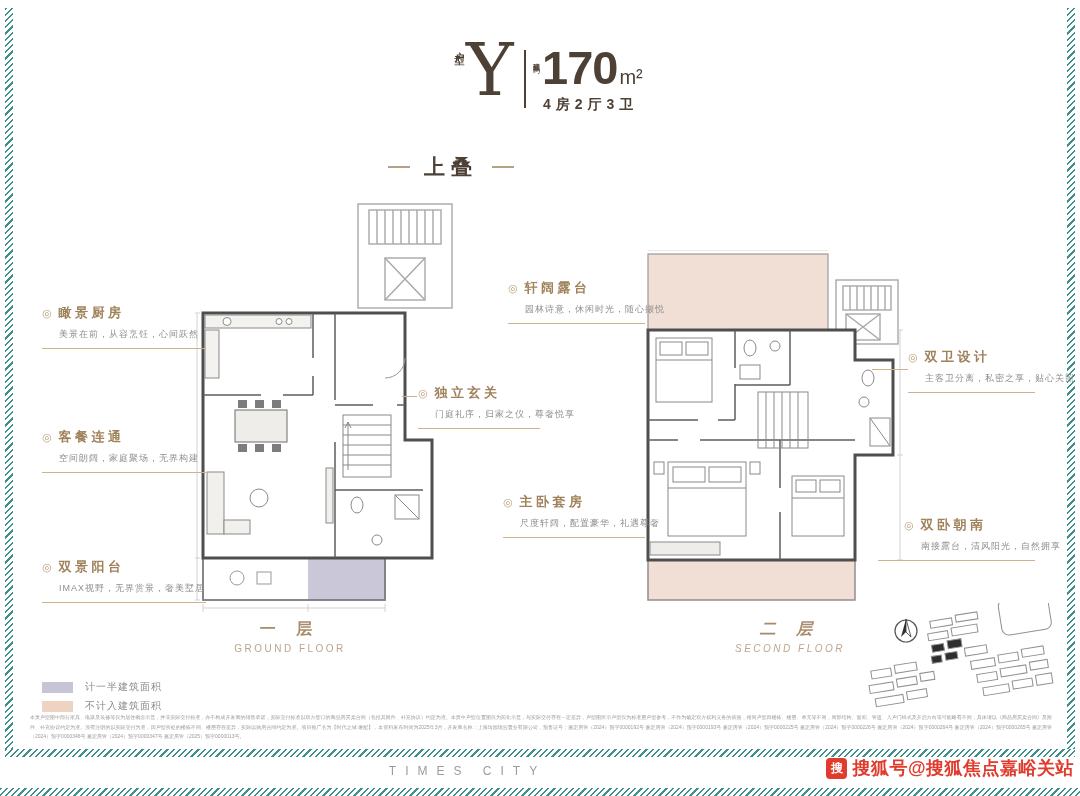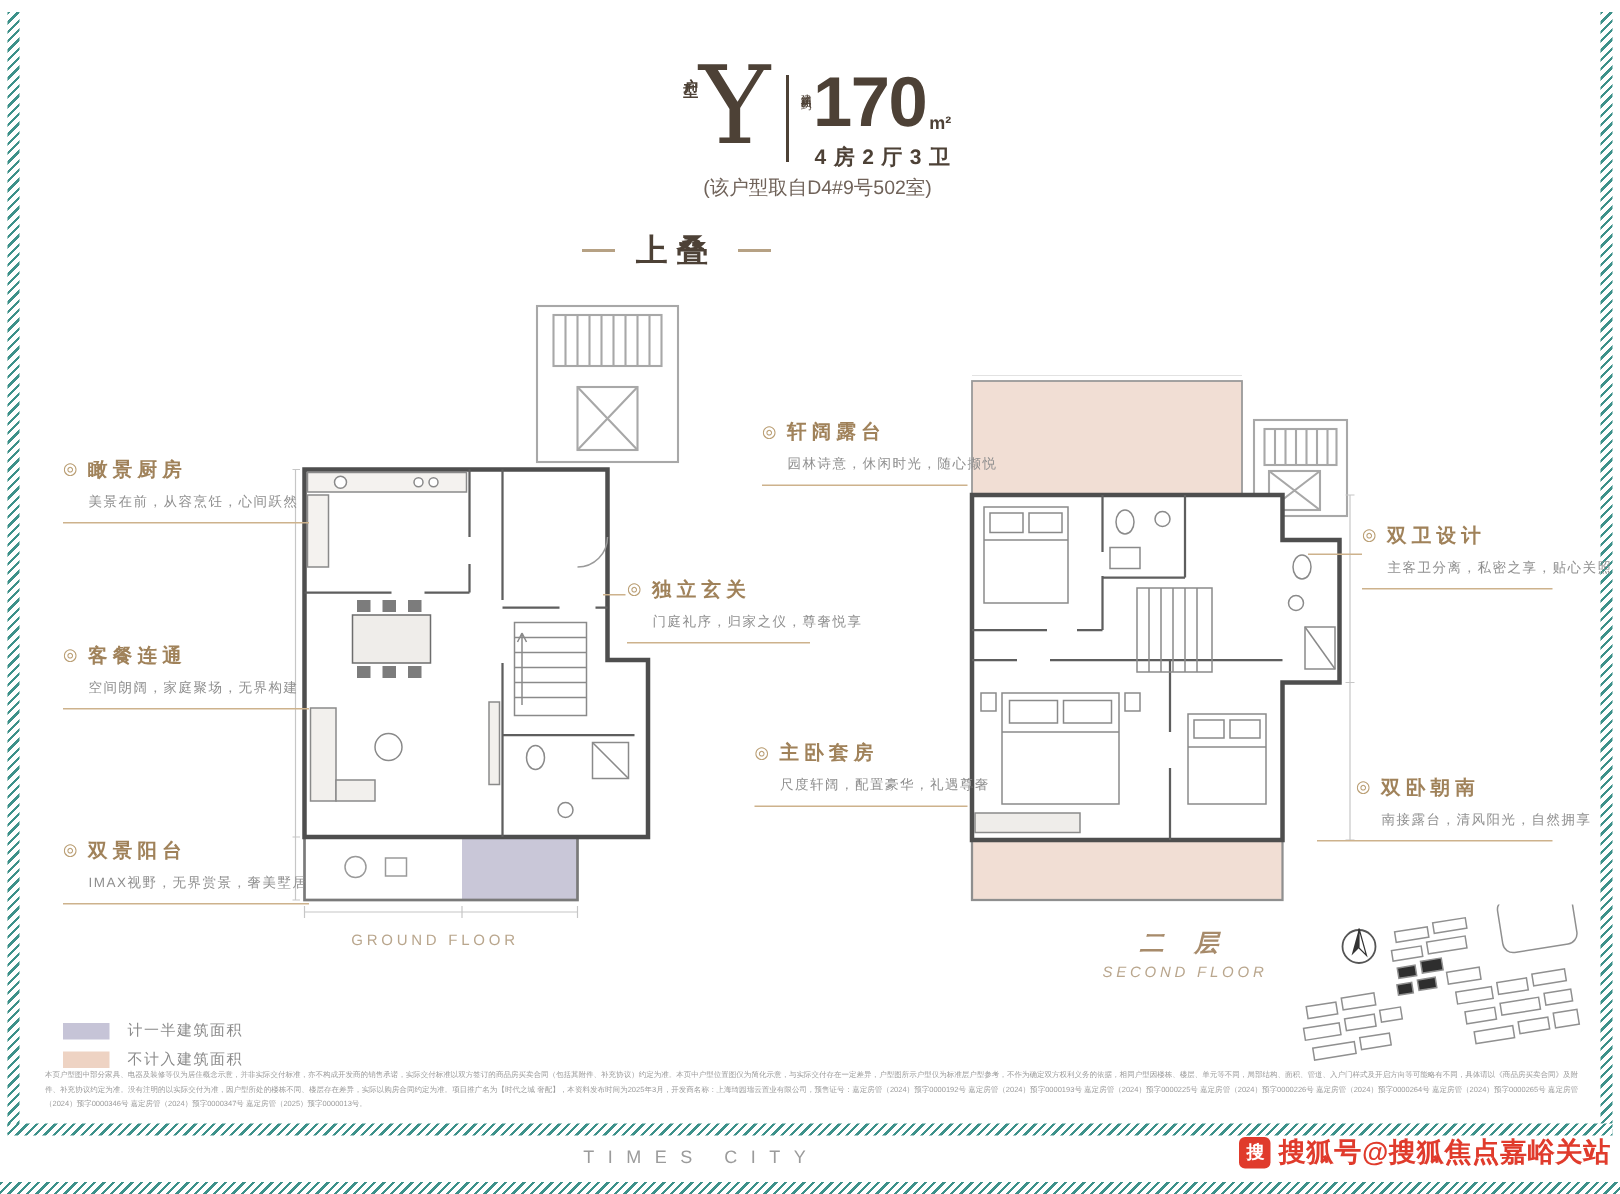--- a/index.html
+++ b/index.html
@@ -13,21 +13,21 @@
   .stripe-bottom{ left:5px;  top:749px; width:1070px; height:8px; }
   .stripe-edge  { left:0;    top:788px; width:1080px; height:8px; }
 
   
   .hd-unit-label { position:absolute; left:452px; top:44px; writing-mode:vertical-rl; font-size:10px; letter-spacing:3px; color:#4d4136; font-weight:700; }
   .hd-letter { position:absolute; left:466px; top:34px; font-family:"DejaVu Serif", serif; font-size:72px; line-height:1; color:#4d4136; }
   .hd-divider { position:absolute; left:524px; top:50px; width:2px; height:58px; background:#4d4136; }
   .hd-area-label { position:absolute; left:531px; top:57px; writing-mode:vertical-rl; font-size:7px; letter-spacing:1px; color:#4d4136; }
   .hd-area { position:absolute; left:542px; top:44px; display:flex; align-items:flex-end; color:#4d4136; }
   .hd-area .num { font-size:47px; font-weight:700; line-height:1; letter-spacing:-1px; }
-  .hd-area .unit { font-size:12px; font-weight:700; margin-left:2px; margin-bottom:2px; }
+  .hd-area .unit { font-size:20px; font-weight:400; margin-left:2px; margin-bottom:2px; }
   .hd-rooms { position:absolute; left:543px; top:96px; font-size:14px; letter-spacing:5px; color:#4d4136; font-weight:600; }
   .hd-note { position:absolute; left:415px; top:116px; width:260px; text-align:center; font-size:13px; color:#70635a; }
 
   
   .sec-title { position:absolute; left:0; top:153px; width:902px; display:flex; align-items:center; justify-content:center; gap:14px; }
   .sec-title .line { width:22px; height:2px; background:#b6a184; }
   .sec-title .txt { font-size:21px; font-weight:700; letter-spacing:6px; color:#4d4136; }
 
   
   .callout { position:absolute; border-bottom:1px solid #cdb28c; padding-bottom:7px; }
@@ -71,21 +71,20 @@
 
   <div class="hd-unit-label">户型</div>
   <div class="hd-letter">Y</div>
   <div class="hd-divider"></div>
   <div class="hd-area-label">建筑面积约</div>
   <div class="hd-area">
     <span class="num">170</span>
     <span class="unit">m²</span>
   </div>
   <div class="hd-rooms">4房2厅3卫</div>
-  <div class="hd-note">(该户型取自D4#9号502室)</div>
 
   <div class="sec-title">
     <span class="line"></span>
     <span class="txt">上叠</span>
     <span class="line"></span>
   </div>
 
   <svg class="plan" style="left:195px; top:200px;" width="265" height="415" viewBox="0 0 265 415">
 
     <g stroke="#a8a8a8" fill="none" stroke-width="1.4">
@@ -296,20 +295,21 @@
 
   <div class="callout" style="left:878px; top:516px; width:157px; padding-left:26px;">
     <div class="c-row">
       <span class="c-bullet">◎</span>
       <span class="c-title">双卧朝南</span>
     </div>
     <div class="c-desc">南接露台，清风阳光，自然拥享</div>
   </div>
 
   <div class="floor-label" style="left:200px; top:619px;">
+    <div class="zh">一 层</div>
     <div class="en">GROUND FLOOR</div>
   </div>
   <div class="floor-label" style="left:700px; top:619px;font-style:italic;">
     <div class="zh">二 层</div>
     <div class="en">SECOND FLOOR</div>
   </div>
 
   <svg class="plan" style="left:858px; top:603px;" width="205" height="105" viewBox="0 0 205 105">
     <g>
       <circle cx="48" cy="28" r="11" stroke="#555555" fill="#ffffff" stroke-width="1.2"></circle>

